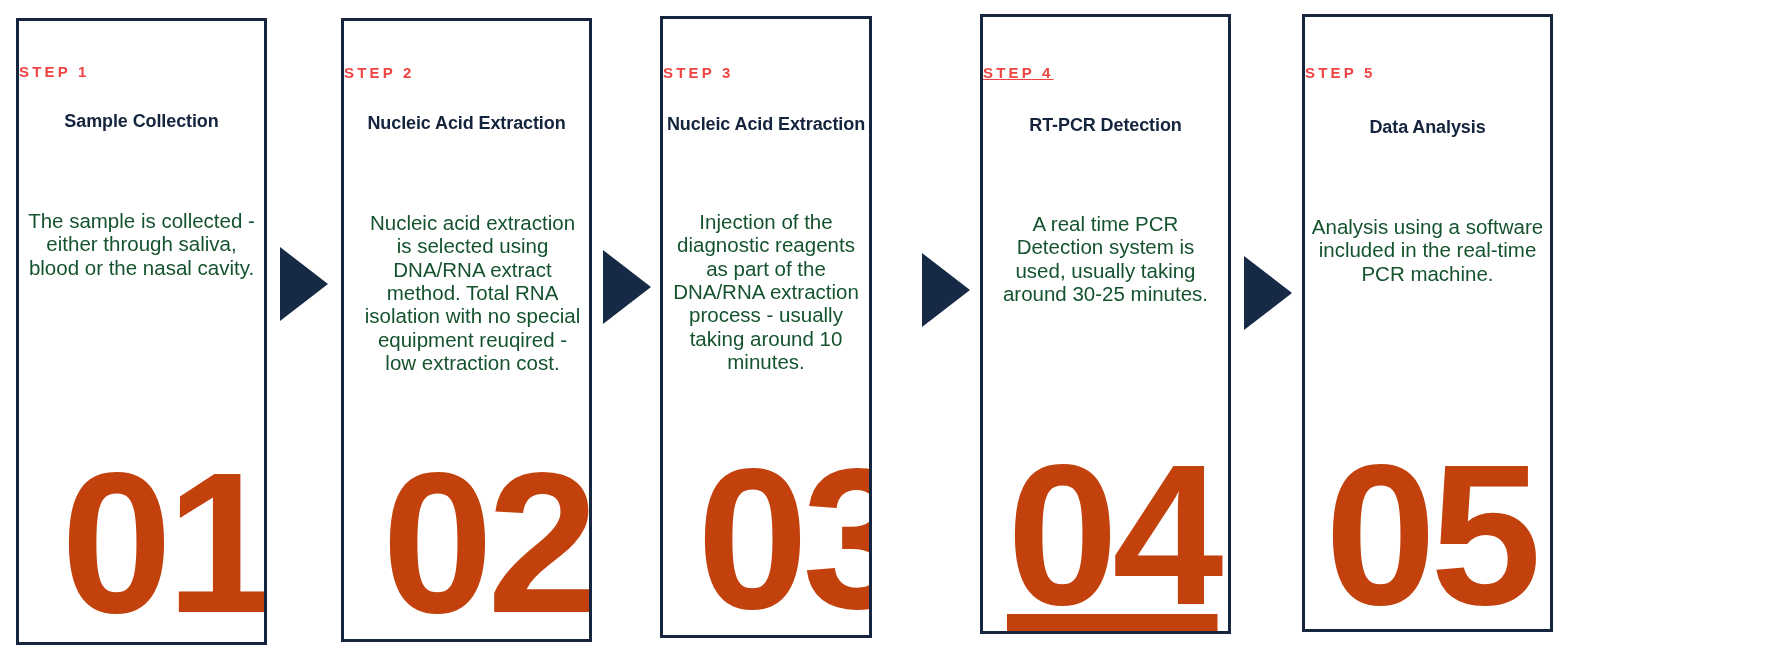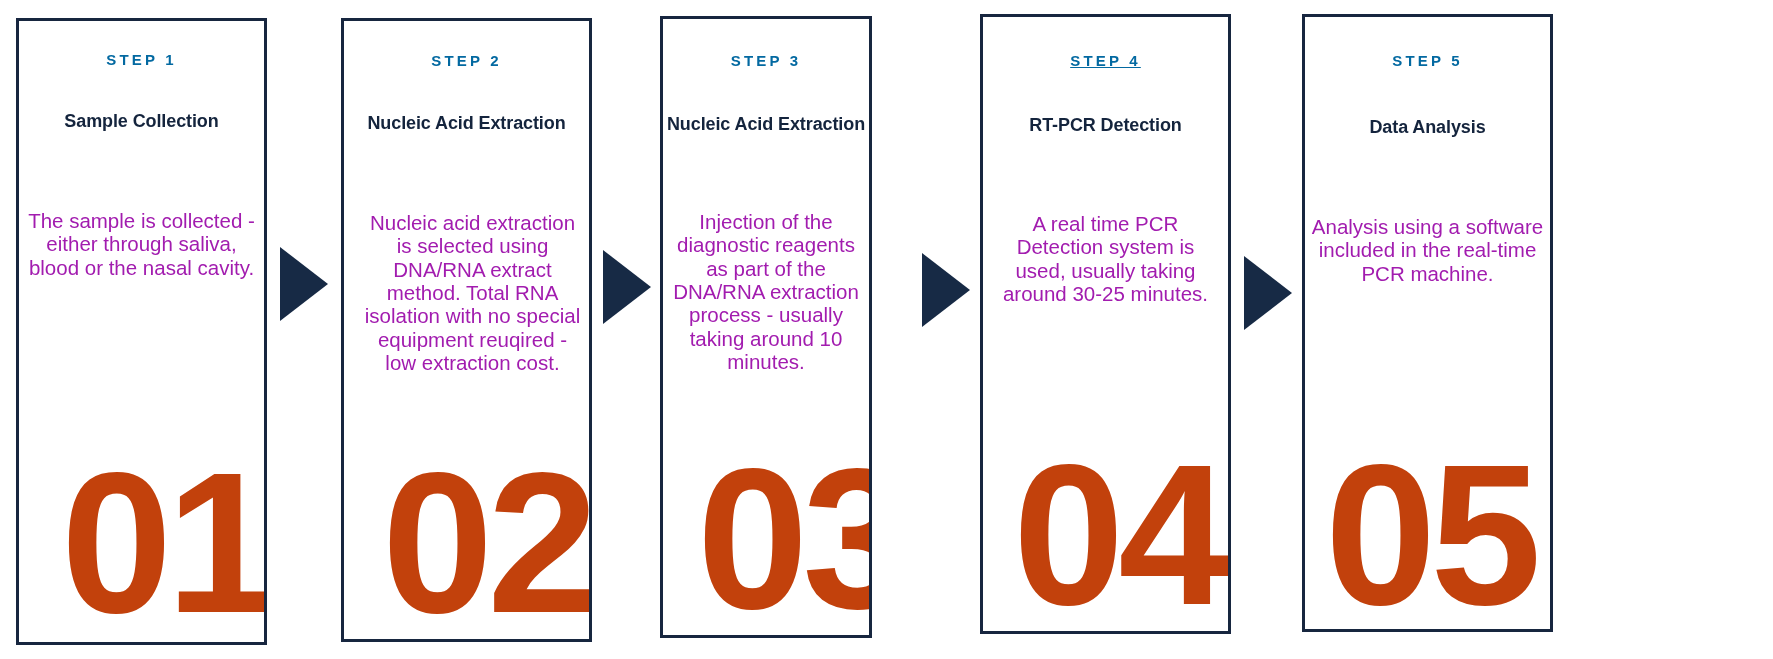--- a/index.html
+++ b/index.html
@@ -31,45 +31,45 @@
   .card-inner {
     position: relative;
     width: 100%;
     height: 100%;
   }
 
   .step-label {
     position: absolute;
     left: 0;
     right: 0;
-    text-align: center;
     font-size: 15px;
     font-weight: bold;
     letter-spacing: 3.2px;
-    color: #0369a1;
+    color: #ef4444;
     text-transform: uppercase;
+    margin-top: 12px;
   }
 
   .card-title {
     position: absolute;
     left: 0;
     right: 0;
     text-align: center;
     font-size: 18px;
     font-weight: bold;
     color: #14243d;
     letter-spacing: -0.1px;
   }
 
   .card-body {
     position: absolute;
     text-align: center;
     font-size: 20.5px;
     line-height: 1.14;
-    color: #a21caf;
+    color: #14532d;
   }
 
   .big-number {
     position: absolute;
     font-size: 200px;
     font-weight: bold;
     color: #c2410c;
     letter-spacing: -6px;
     line-height: 0.98;
     white-space: nowrap;
@@ -120,21 +120,21 @@
     </div>
   </div>
 
   <div class="arrow" style="left:922px; top:253px;"></div>
 
   <div class="card" style="left:980px; top:14px; width:251px; height:620px;">
     <div class="card-inner">
       <div class="step-label" style="top:35px;text-decoration:underline;">STEP 4</div>
       <div class="card-title" style="top:98px;">RT-PCR Detection</div>
       <div class="card-body" style="top:195px; left:10px; right:10px;">A real time PCR Detection system is used, usually taking around 30-25 minutes.</div>
-      <div class="big-number" style="left:30px; top:420px;">04</div>
+      <div class="big-number" style="left:24px; top:420px;text-decoration:underline;">04</div>
     </div>
   </div>
 
   <div class="arrow" style="left:1244px; top:256px;"></div>
 
   <div class="card" style="left:1302px; top:14px; width:251px; height:618px;">
     <div class="card-inner">
       <div class="step-label" style="top:35px;">STEP 5</div>
       <div class="card-title" style="top:100px;">Data Analysis</div>
       <div class="card-body" style="top:198px; left:4px; right:4px;">Analysis using a software included in the real-time PCR machine.</div>

